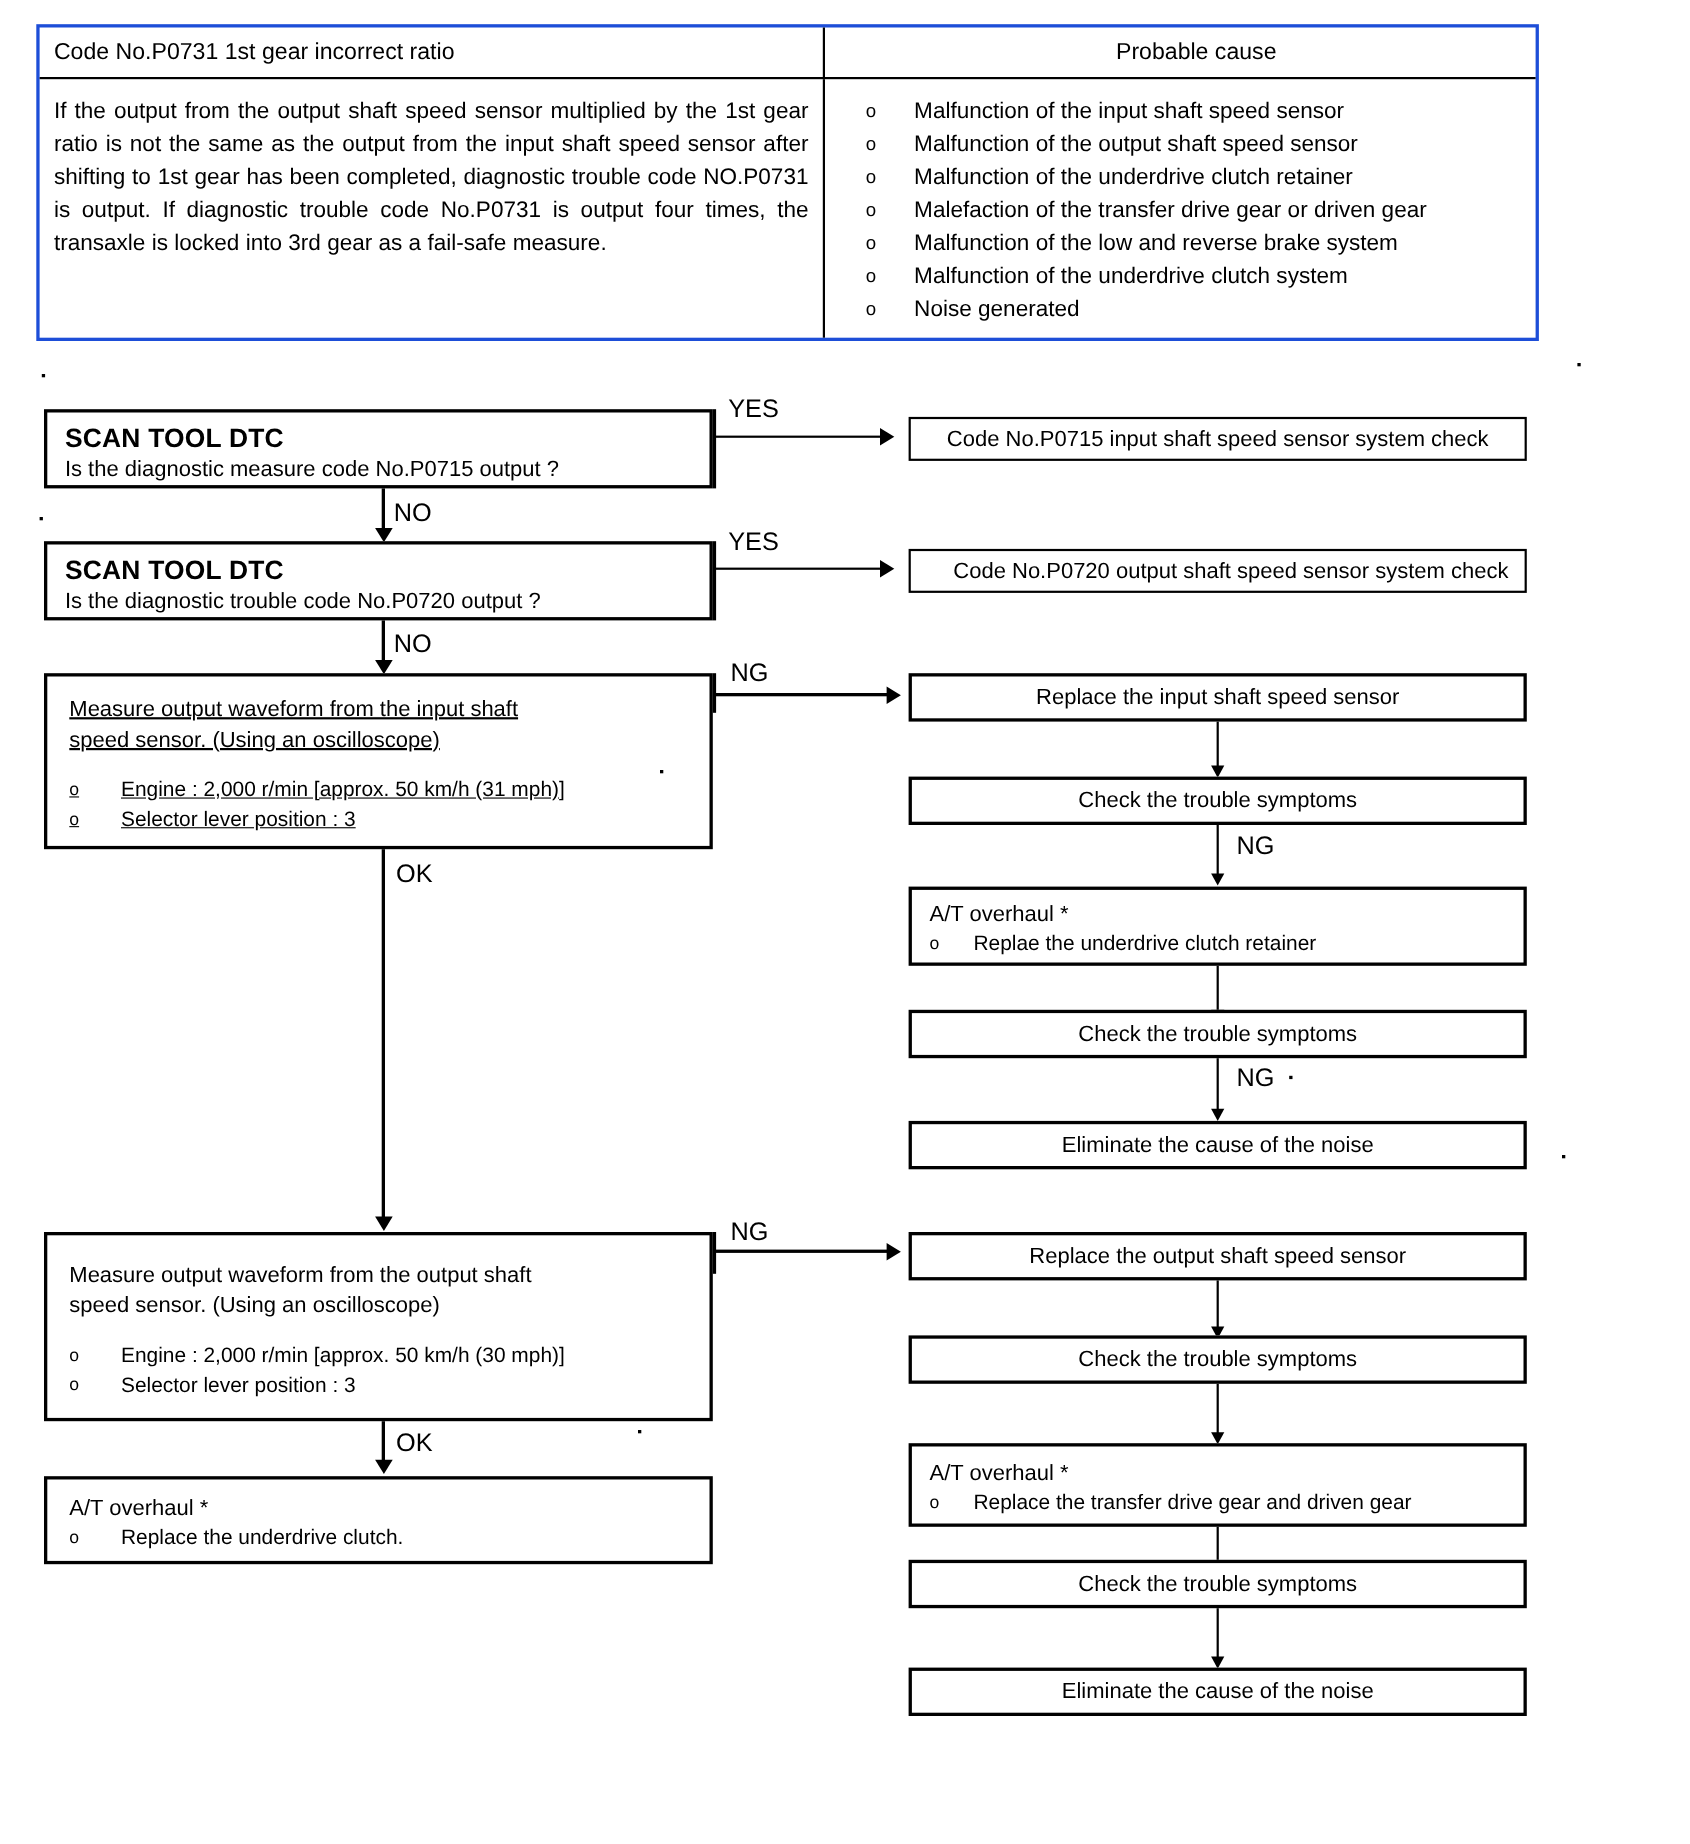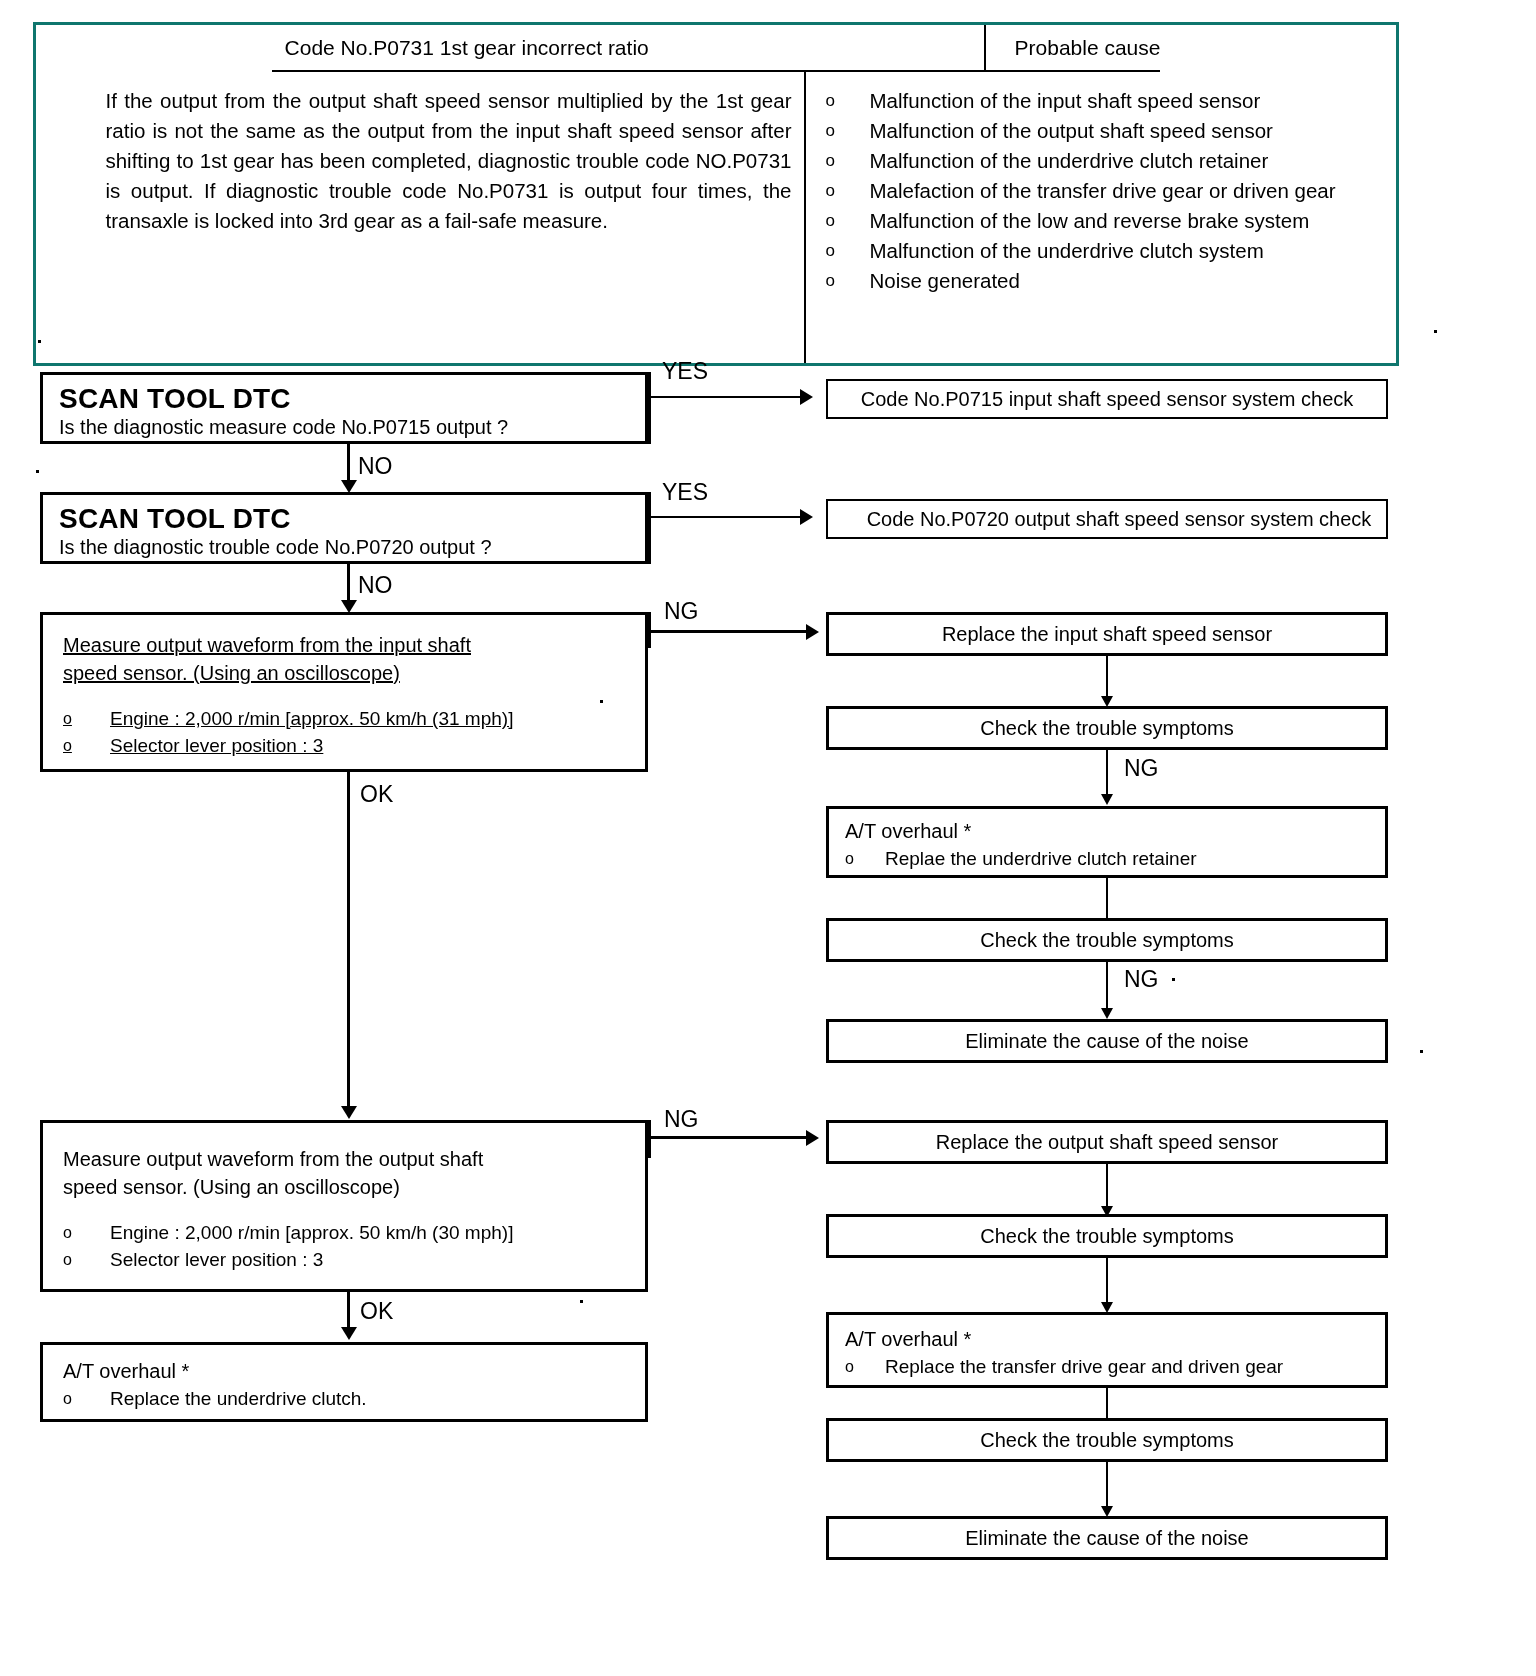--- a/index.html
+++ b/index.html
@@ -19,36 +19,36 @@
     background: #ffffff;
     overflow: hidden;
   }
 
   
   .dtc-table {
     position: absolute;
     left: 33px;
     top: 22px;
     width: 1366px;
-    height: 344px;
-    border: 3px solid #0f766e;
+    height: 288px;
+    border: 3px solid #1d4ed8;
     box-sizing: border-box;
     display: flex;
     flex-direction: column;
-    align-items: center;
   }
   .dtc-table-head {
     display: flex;
     height: 45px;
     border-bottom: 2px solid #000;
     flex: 0 0 auto;
   }
   .dtc-table-body {
     display: flex;
     flex: 1 1 auto;
+    gap: 18px;
   }
   .col-left {
     width: 714px;
     box-sizing: border-box;
     border-right: 2px solid #000;
     flex: 0 0 auto;
   }
   .col-right {
     flex: 1 1 auto;
     box-sizing: border-box;
@@ -104,21 +104,21 @@
     display: flex;
     align-items: center;
     justify-content: center;
     text-align: right;
   }
   .fbox-pad {
     padding: 10px 16px;
   }
   .fbox .strong {
     font-weight: bold;
-    font-size: 28px;
+    font-size: 24px;
     letter-spacing: 0.2px;
   }
   .fbox .line { display: block; }
   .blist {
     display: flex;
     font-size: 19px;
     line-height: 27px;
     white-space: nowrap;
   }
   .blist .b {

